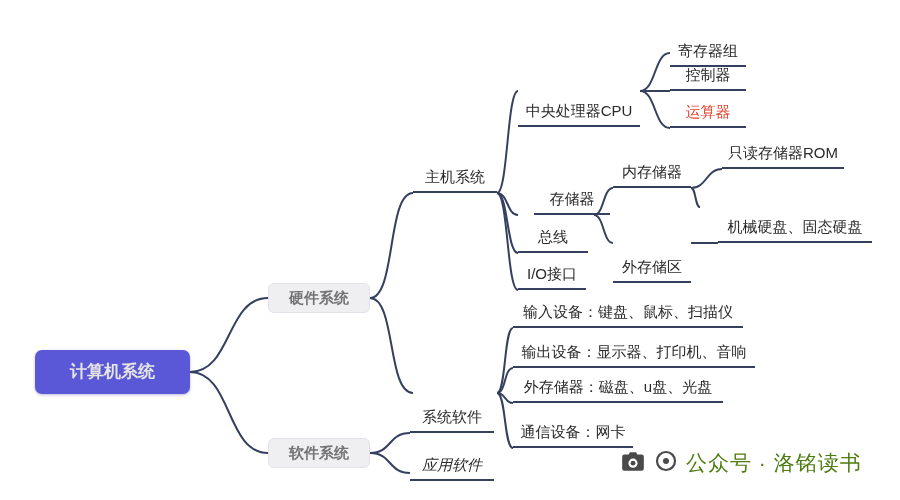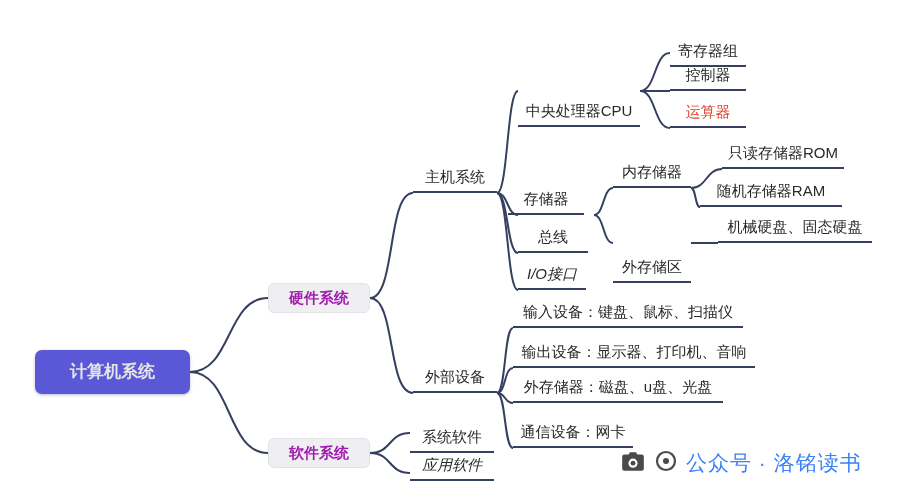--- a/index.html
+++ b/index.html
@@ -14,33 +14,33 @@
   .connectors{position:absolute;left:0;top:0;width:900px;height:500px;pointer-events:none;}
   .connectors path{stroke:var(--line);stroke-width:2;fill:none;}
   .root-node{
     position:absolute;left:35px;top:350px;width:155px;height:44px;
     background:var(--root-bg);border-radius:7px;color:#e5e5e5;
     font-size:17px;font-weight:bold;line-height:44px;text-align:center;
     box-shadow:0 1px 3px rgba(60,60,140,.35);
   }
   .branch-box{
     position:absolute;width:102px;height:30px;background:var(--box-bg);
-    border:1px solid #e2e2e8;border-radius:6px;color:#a21caf;
+    border:1px solid #e2e2e8;border-radius:6px;color:#737373;
     font-size:15px;font-weight:600;line-height:28px;text-align:center;box-sizing:border-box;
   }
   .node-line{
     position:absolute;box-sizing:border-box;height:28px;
     border-bottom:2px solid var(--line);
     font-size:15px;color:#2a2a2a;text-align:center;
     padding:2px 4px 4px;white-space:nowrap;line-height:20px;
   }
   .alu{color:var(--alu);}
   .watermark{
     position:absolute;left:620px;top:446px;height:34px;
-    display:flex;align-items:center;gap:8px;color:#3b82f6;
+    display:flex;align-items:center;gap:8px;color:#4d7c0f;
   }
   .watermark .wm-text{font-size:21px;font-weight:500;letter-spacing:1px;}
   .wm-icon{display:inline-block;}
 </style>
 </head>
 <body>
 
 <div class="canvas">
 
   <svg class="connectors" viewBox="0 0 900 500" aria-hidden="true">
@@ -74,40 +74,38 @@
   <div class="branch-box" style="left:268px;top:438px;">软件系统</div>
 
   <div class="node-line" style="left:413px;top:165px;width:84px;">主机系统</div>
 
   <div class="node-line" style="left:518px;top:63px;width:122px;margin-top:36px;">中央处理器CPU</div>
 
   <div class="node-line" style="left:670px;top:25px;width:76px;margin-top:14px;">寄存器组</div>
   <div class="node-line alu" style="left:670px;top:100px;width:76px;">运算器</div>
   <div class="node-line" style="left:670px;top:63px;width:76px;">控制器</div>
 
-  <div class="node-line" style="left:508px;top:187px;width:76px;">存储器</div>
+  <div class="node-line" style="left:534px;top:187px;width:76px;">存储器</div>
 
   <div class="node-line" style="left:613px;top:160px;width:78px;">内存储器</div>
   <div class="node-line" style="left:722px;top:141px;width:122px;">只读存储器ROM</div>
-  <div class="node-line" style="left:700px;top:179px;width:142px;">随机存储器RAM</div>
 
   <div class="node-line" style="left:613px;top:215px;width:78px;margin-top:40px;">外存储区</div>
   <div class="node-line" style="left:718px;top:215px;width:154px;">机械硬盘、固态硬盘</div>
 
   <div class="node-line" style="left:518px;top:225px;width:70px;">总线</div>
-  <div class="node-line" style="left:518px;top:262px;width:68px;font-style:italic;">I/O接口</div>
+  <div class="node-line" style="left:518px;top:262px;width:68px;">I/O接口</div>
 
-  <div class="node-line" style="left:413px;top:365px;width:84px;">外部设备</div>
 
   <div class="node-line" style="left:513px;top:300px;width:230px;">输入设备：键盘、鼠标、扫描仪</div>
   <div class="node-line" style="left:513px;top:340px;width:242px;">输出设备：显示器、打印机、音响</div>
   <div class="node-line" style="left:513px;top:375px;width:210px;">外存储器：磁盘、u盘、光盘</div>
   <div class="node-line" style="left:513px;top:420px;width:120px;">通信设备：网卡</div>
 
-  <div class="node-line" style="left:410px;top:405px;width:84px;margin-top:20px;">系统软件</div>
+  <div class="node-line" style="left:410px;top:405px;width:84px;">系统软件</div>
   <div class="node-line" style="left:410px;top:453px;width:84px;font-style:italic;">应用软件</div>
 
   <div class="watermark">
     <span class="wm-icon">
       <svg width="26" height="26" viewBox="0 0 24 24" aria-hidden="true">
         <path fill="#4a4a4a" d="M8 6l1.2-2h5.6L16 6h4a2 2 0 0 1 2 2v11a2 2 0 0 1-2 2H4a2 2 0 0 1-2-2V8a2 2 0 0 1 2-2h4z"></path>
         <circle cx="12" cy="14" r="4.2" fill="#ffffff"></circle>
         <circle cx="12" cy="14" r="2.2" fill="#4a4a4a"></circle>
       </svg>
     </span>

